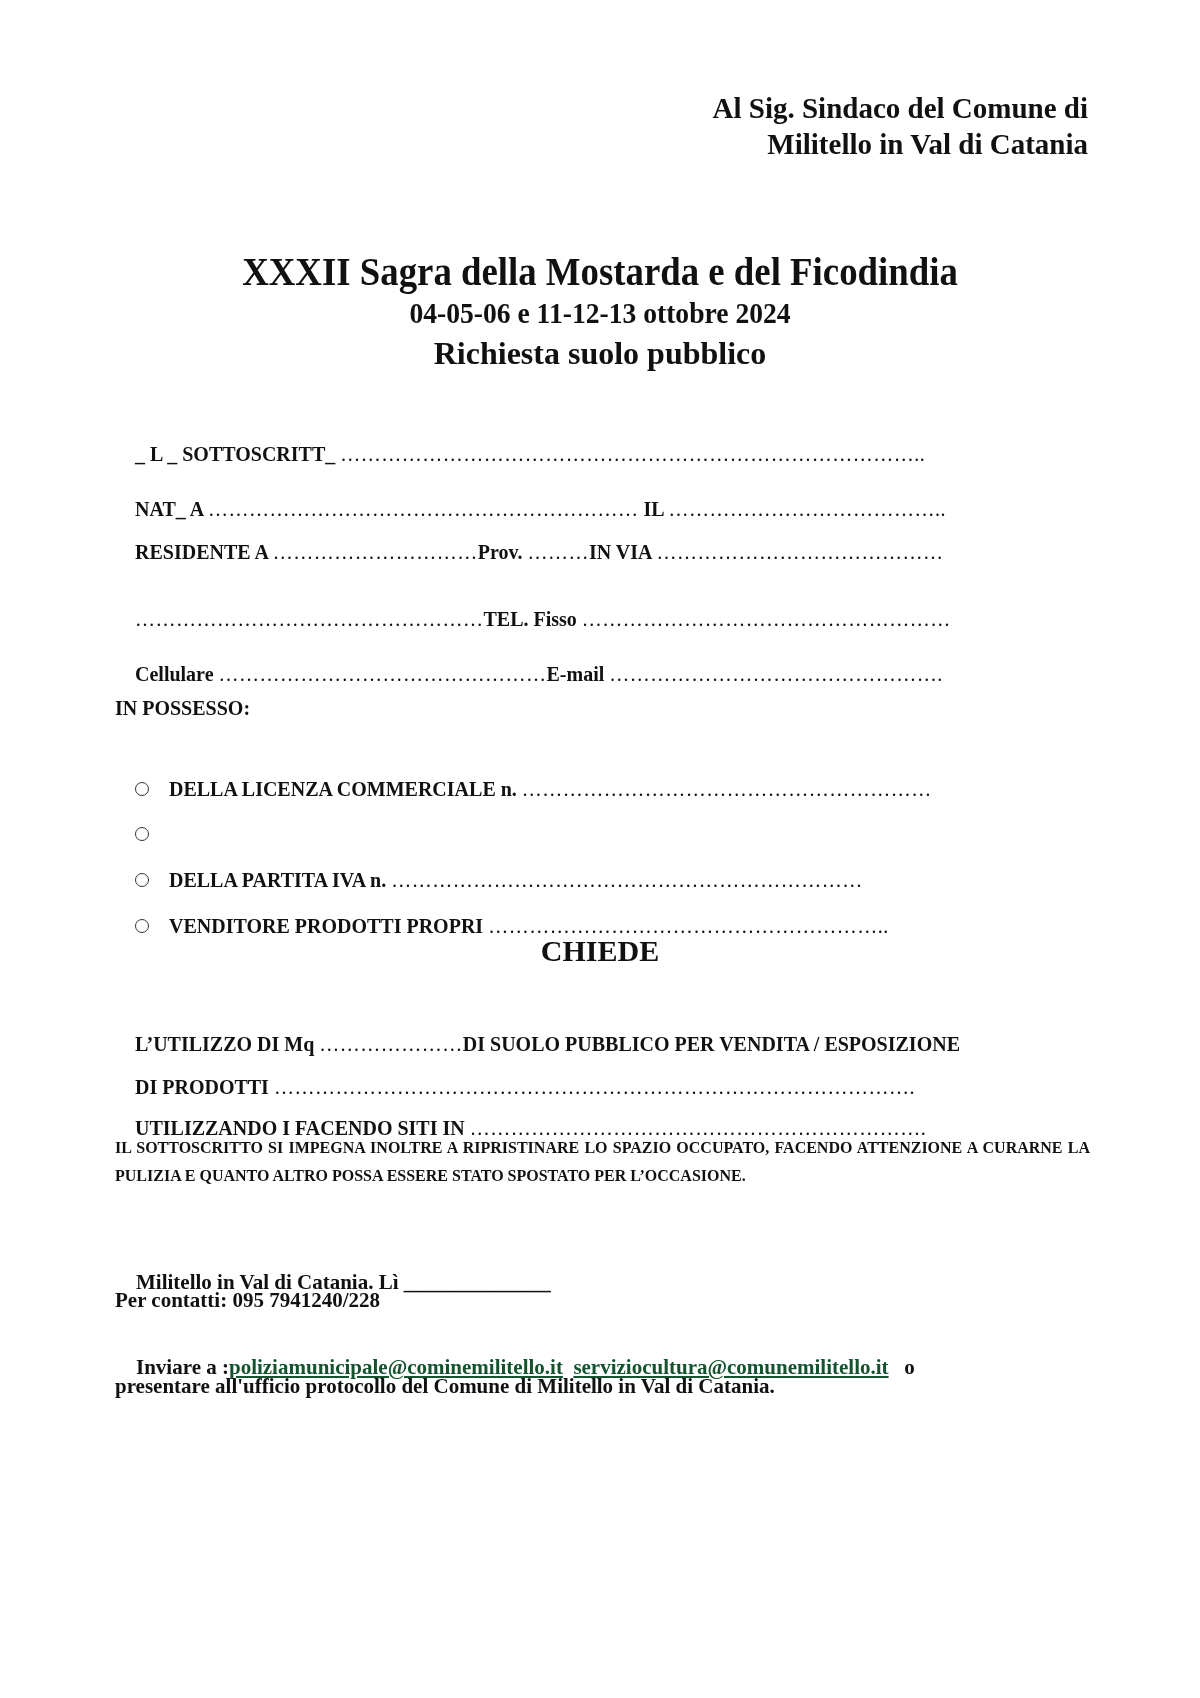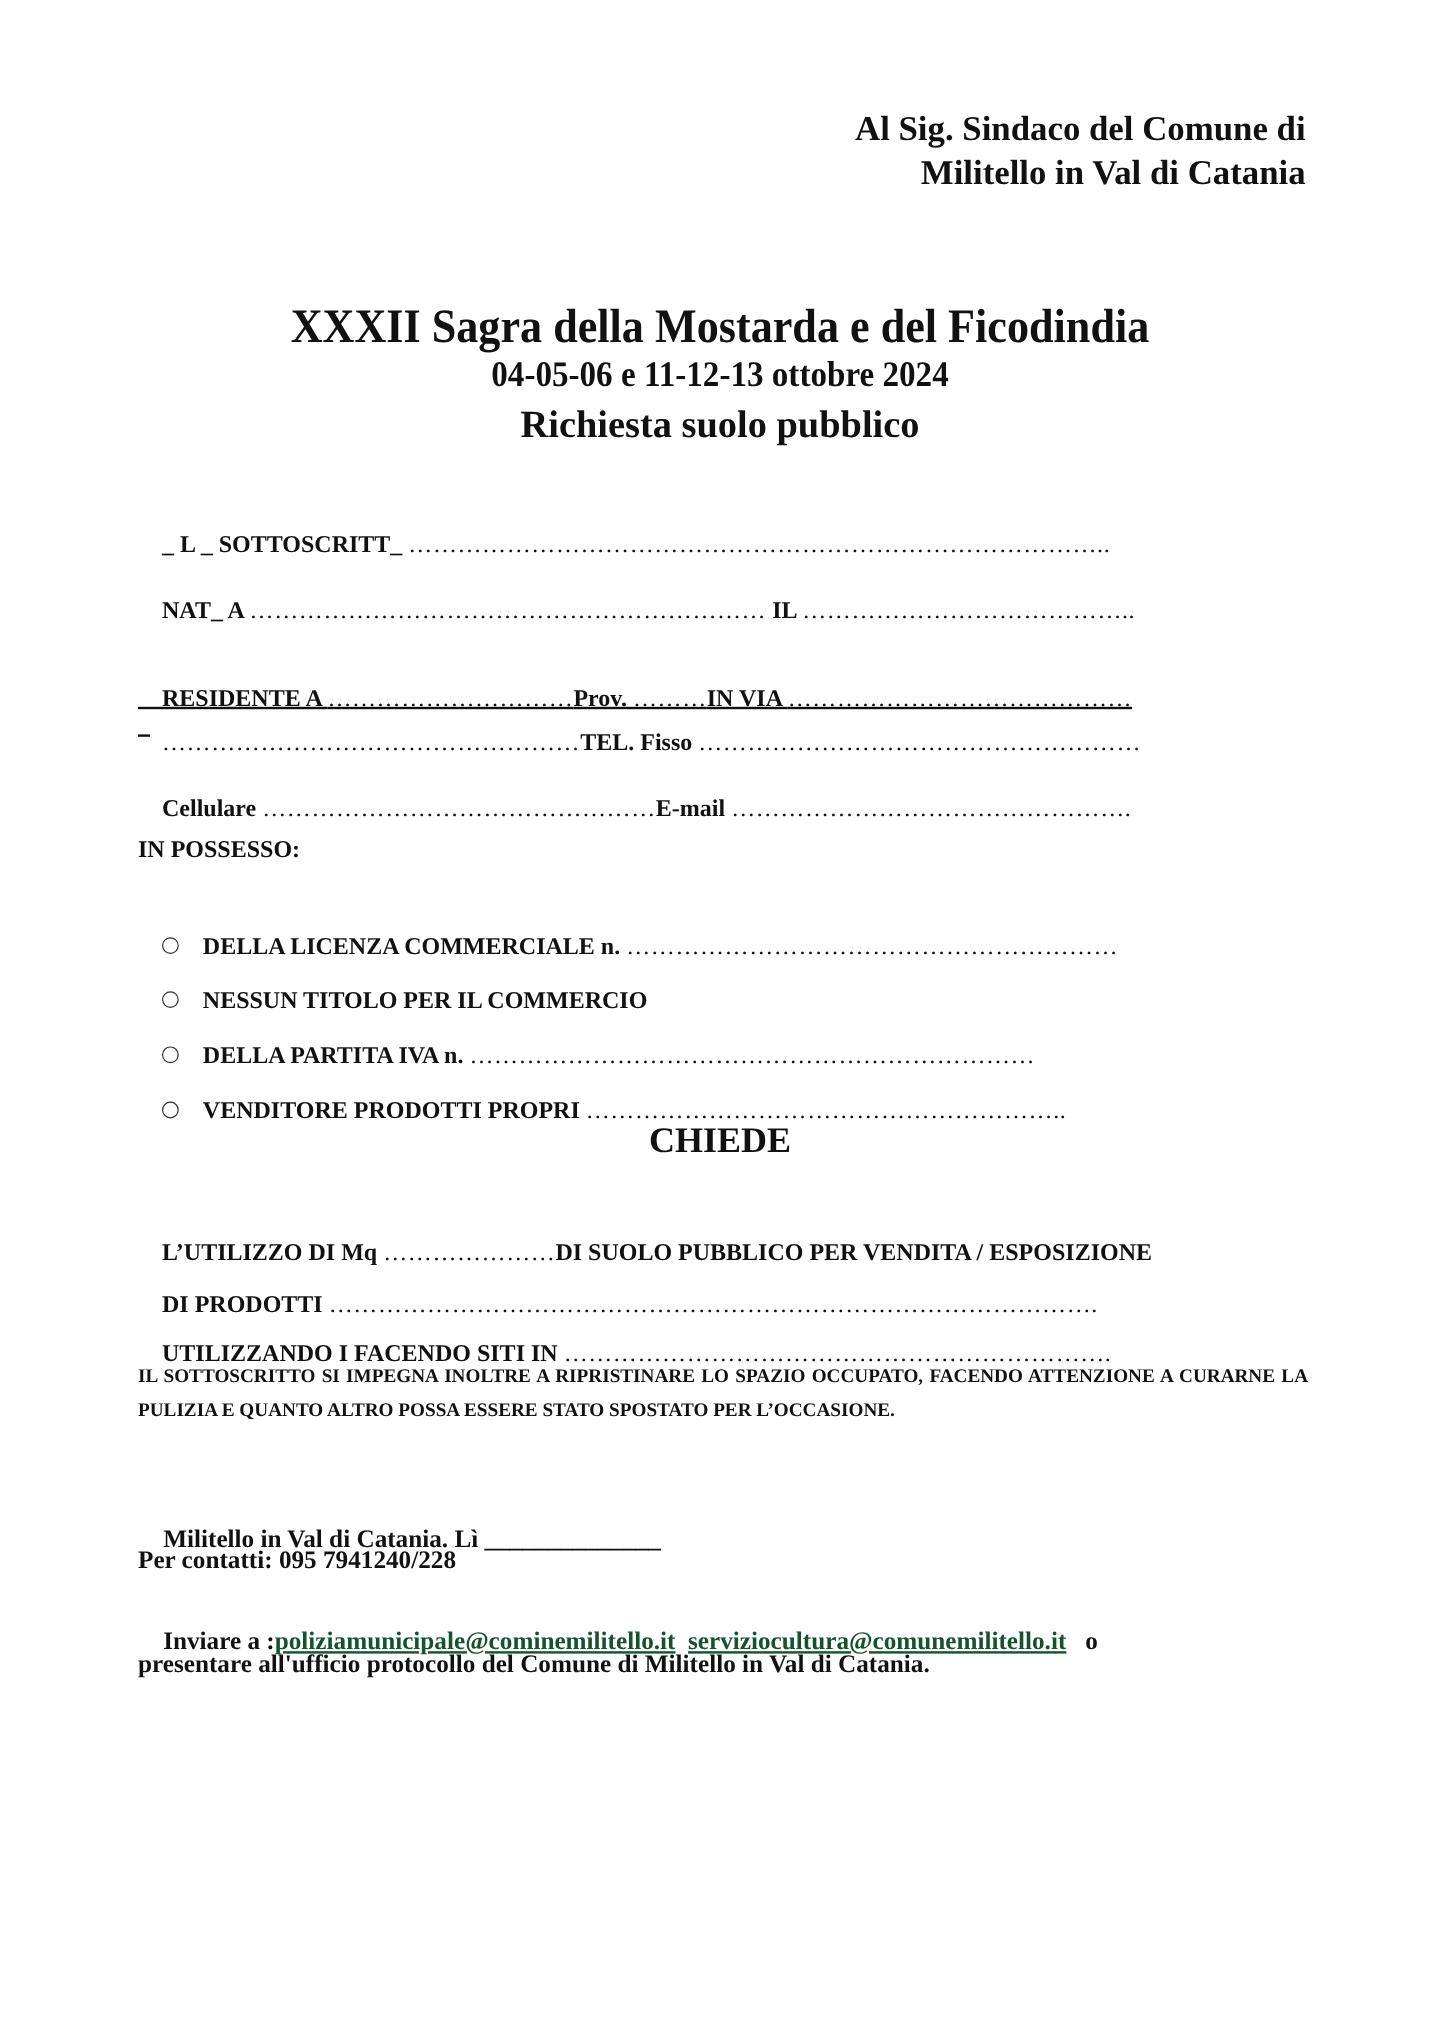--- a/index.html
+++ b/index.html
@@ -35,38 +35,38 @@
   <div class="abs center title3" style="top:335px;">Richiesta suolo pubblico</div>
 </div>
 
 <div>
   <div class="abs row" style="top:420px;">
     <span>_ L _ SOTTOSCRITT_ </span><span class="dots">…………………………………………………………………………..</span>
   </div>
   <div class="abs row" style="top:475px;">
     <span>NAT_ A </span><span class="dots">………………………………………………………</span><span> IL </span><span class="dots">…………………………………..</span>
   </div>
-  <div class="abs row" style="top:548px;text-decoration:underline;">
+  <div class="abs row" style="top:518px;">
     <span>RESIDENTE A </span><span class="dots">…………………………</span><span>Prov. </span><span class="dots">………</span><span>IN VIA </span><span class="dots">……………………………………</span>
   </div>
   <div class="abs row" style="top:585px;">
     <span class="dots">……………………………………………</span><span>TEL. Fisso </span><span class="dots">………………………………………………</span>
   </div>
   <div class="abs row" style="top:640px;">
     <span>Cellulare </span><span class="dots">…………………………………………</span><span>E-mail </span><span class="dots">………………………………………….</span>
   </div>
 </div>
 
 <div>
   <div class="abs row" style="top:697px;">IN POSSESSO:</div>
   <div class="abs row" style="top:755px;">
     <span class="radio"></span><span>DELLA LICENZA COMMERCIALE n. </span><span class="dots">……………………………………………………</span>
   </div>
   <div class="abs row" style="top:800px;">
-    <span class="radio"></span><span>NESSUN TITOLO PER IL COMMERCIO</span>
+    <span class="radio"></span>
   </div>
   <div class="abs row" style="top:846px;">
     <span class="radio"></span><span>DELLA PARTITA IVA n. </span><span class="dots">……………………………………………………………</span>
   </div>
   <div class="abs row" style="top:892px;">
     <span class="radio"></span><span>VENDITORE PRODOTTI PROPRI </span><span class="dots">…………………………………………………..</span>
   </div>
 </div>
 
 <div>

